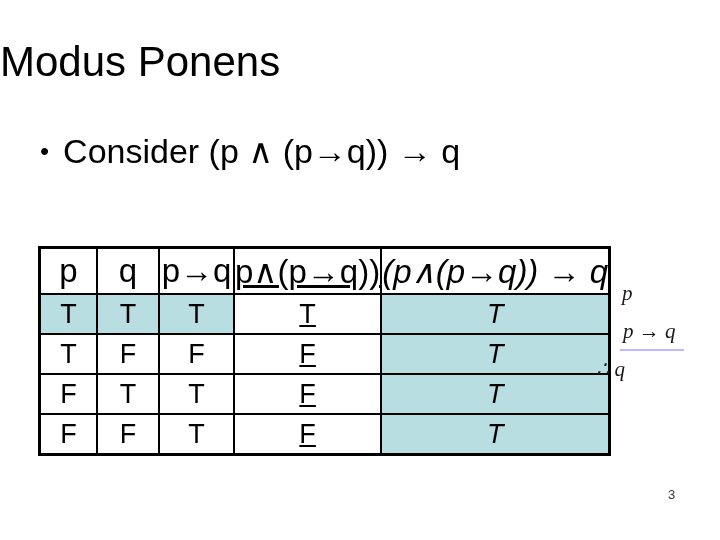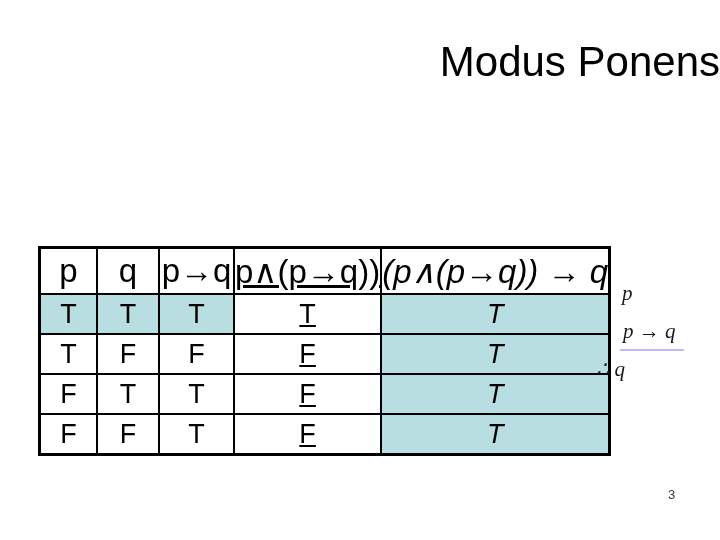--- a/index.html
+++ b/index.html
@@ -15,21 +15,21 @@
     background: #ffffff;
     overflow: hidden;
     color: #000000;
   }
   .title {
     position: absolute;
     top: 38px;
     left: 0;
     width: 100%;
     margin: 0;
-    text-align: right;
+    text-align: left;
     font-size: 42px;
     font-weight: 400;
     color: #000000;
   }
   .bullet-line {
     position: absolute;
     top: 131px;
     left: 40px;
     white-space: nowrap;
   }
@@ -110,20 +110,23 @@
     color: #383838;
   }
 </style>
 </head>
 <body>
 
 <div class="slide">
 
   <h1 class="title">Modus Ponens</h1>
 
+  <div class="bullet-line">
+    <span class="bullet-marker">•</span><span class="bullet-text">Consider (p ∧ (p→q)) → q</span>
+  </div>
 
   <table id="truth-table">
     <colgroup>
       <col class="c1">
         <col class="c2">
         <col class="c3">
         <col class="c4">
         <col class="c5">
     </colgroup>
     <thead>

